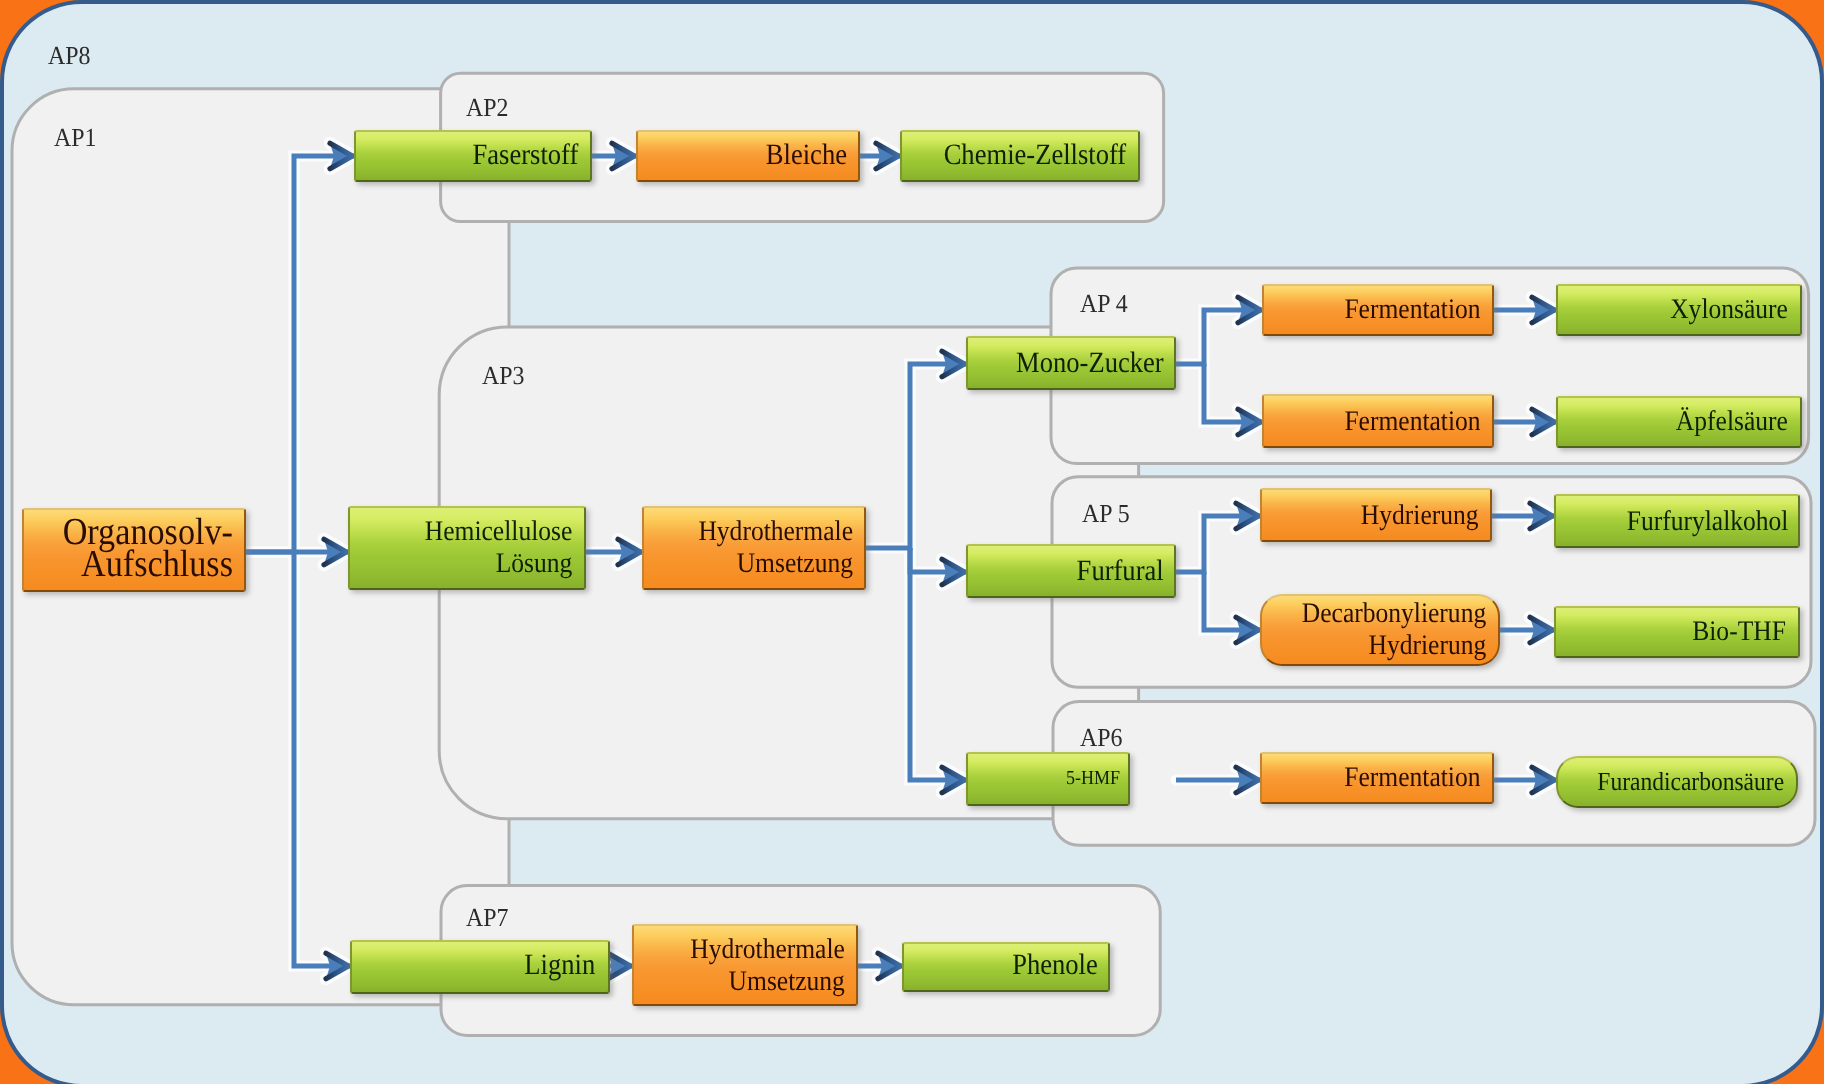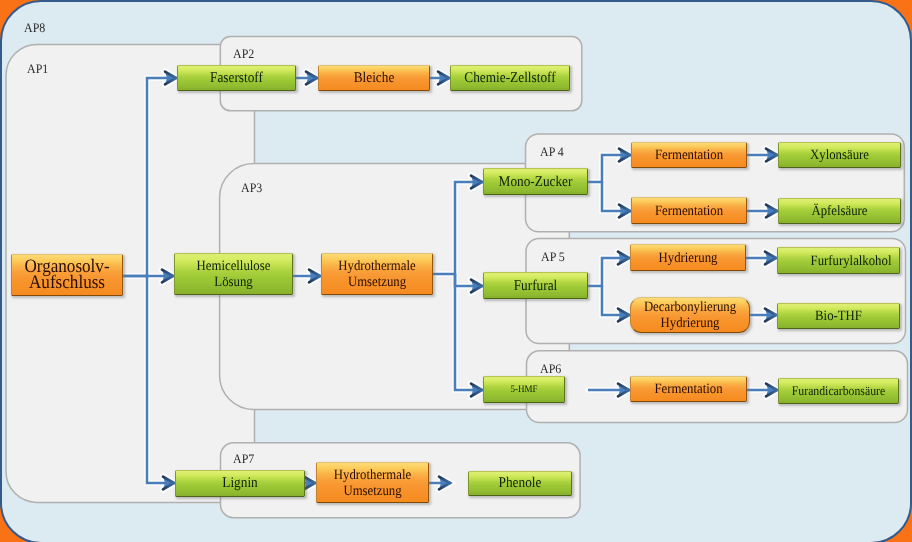--- a/index.html
+++ b/index.html
@@ -5,21 +5,21 @@
 <style>
   html,body{margin:0;padding:0;background:#000;}
   *{-webkit-font-smoothing:antialiased;text-rendering:geometricPrecision;}
   #stage{will-change:transform;}
   #stage{position:relative;width:912px;height:542px;background:#f97316;overflow:hidden;
          font-family:Liberation Serif, serif;}
   svg.layer{position:absolute;left:0;top:0;width:912px;height:542px;pointer-events:none;}
   .grp-label{position:absolute;color:#2b2b2b;font-size:13px;white-space:nowrap;
              transform:scaleX(0.92);transform-origin:left center;}
   .node{position:absolute;box-sizing:border-box;display:flex;align-items:center;
-        justify-content:center;text-align:center;line-height:16px;border-radius:1.5px;}
+        justify-content:center;text-align:right;line-height:16px;border-radius:1.5px;}
   .node .lbl{width:100%;white-space:pre-line;position:relative;z-index:2;
              display:block;transform:scaleX(0.90);}
   .node.green{
      background:linear-gradient(to bottom,#dcef76 0%,#d6ec62 14%,#c2e04f 28%,#abd23e 43%,#9ec936 58%,#96c132 74%,#8fb92f 88%,#88b02c 100%);
      border-top:1px solid #b7c150;
      border-left:1px solid #7f9530;
      border-right:1px solid #5e7522;
      border-bottom:1.5px solid #4e641a;
      box-shadow:1.5px 1.5px 2.5px rgba(120,120,120,.45);
      color:#0f2007;
@@ -224,27 +224,27 @@
       </div>
       <div class="node green" style="left: 777px; top: 247px; width: 123px; height: 27px; font-size: 14.2px; padding-left: 25px;">
         <span class="lbl">Furfurylalkohol</span>
       </div>
       <div class="node green" style="left: 777px; top: 303px; width: 123px; height: 26px; font-size: 14.2px;">
         <span class="lbl">Bio-THF</span>
       </div>
       <div class="node orange" style="left: 630px; top: 376px; width: 117px; height: 26px; font-size: 14.2px;">
         <span class="lbl">Fermentation</span>
       </div>
-      <div class="node green" style="left: 778px; top: 378px; width: 121px; height: 26px; font-size: 13.07px;">
+      <div class="node green" style="left: 778px; top: 378px; width: 121px; height: 26px; font-size: 13.07px; border-radius: 11px;">
         <span class="lbl">Furandicarbonsäure</span>
       </div>
       <div class="node green" style="left: 175.1px; top: 469.5px; width: 130px; height: 27.8px; font-size: 14.77px;">
         <span class="lbl">Lignin</span>
       </div>
       <div class="node orange" style="left: 316px; top: 462px; width: 113px; height: 41px; font-size: 14.2px;">
         <span class="lbl">Hydrothermale
 Umsetzung</span>
       </div>
-      <div class="node green" style="left: 451.2px; top: 470.7px; width: 104px; height: 25.4px; font-size: 14.77px; margin-left: 17px;">
+      <div class="node green" style="left: 451.2px; top: 470.7px; width: 104px; height: 25.4px; font-size: 14.77px;">
         <span class="lbl">Phenole</span>
       </div>
     </div>
 </div>
 
 </body></html>

